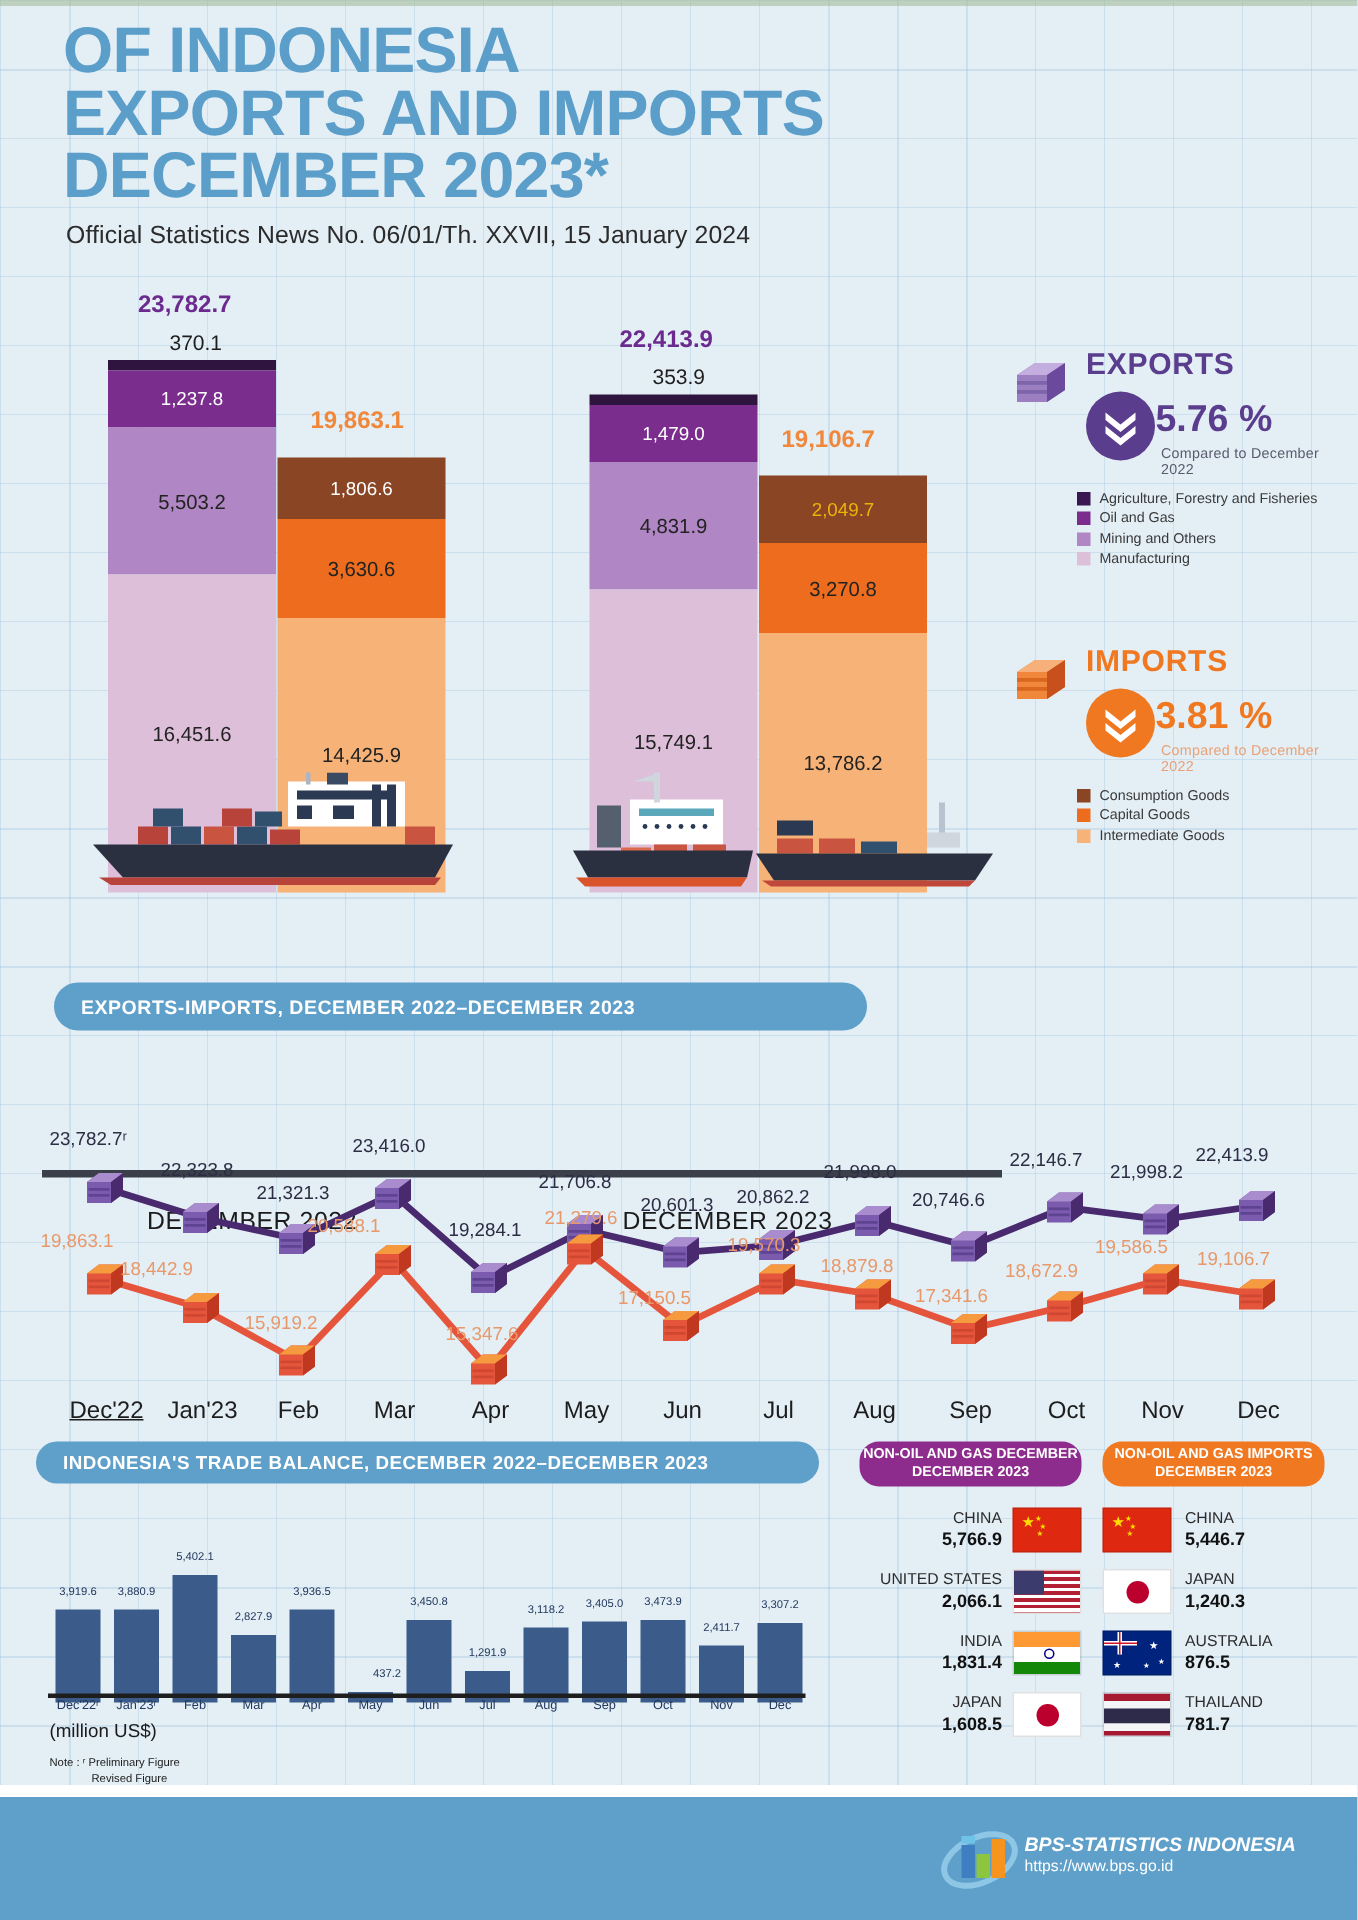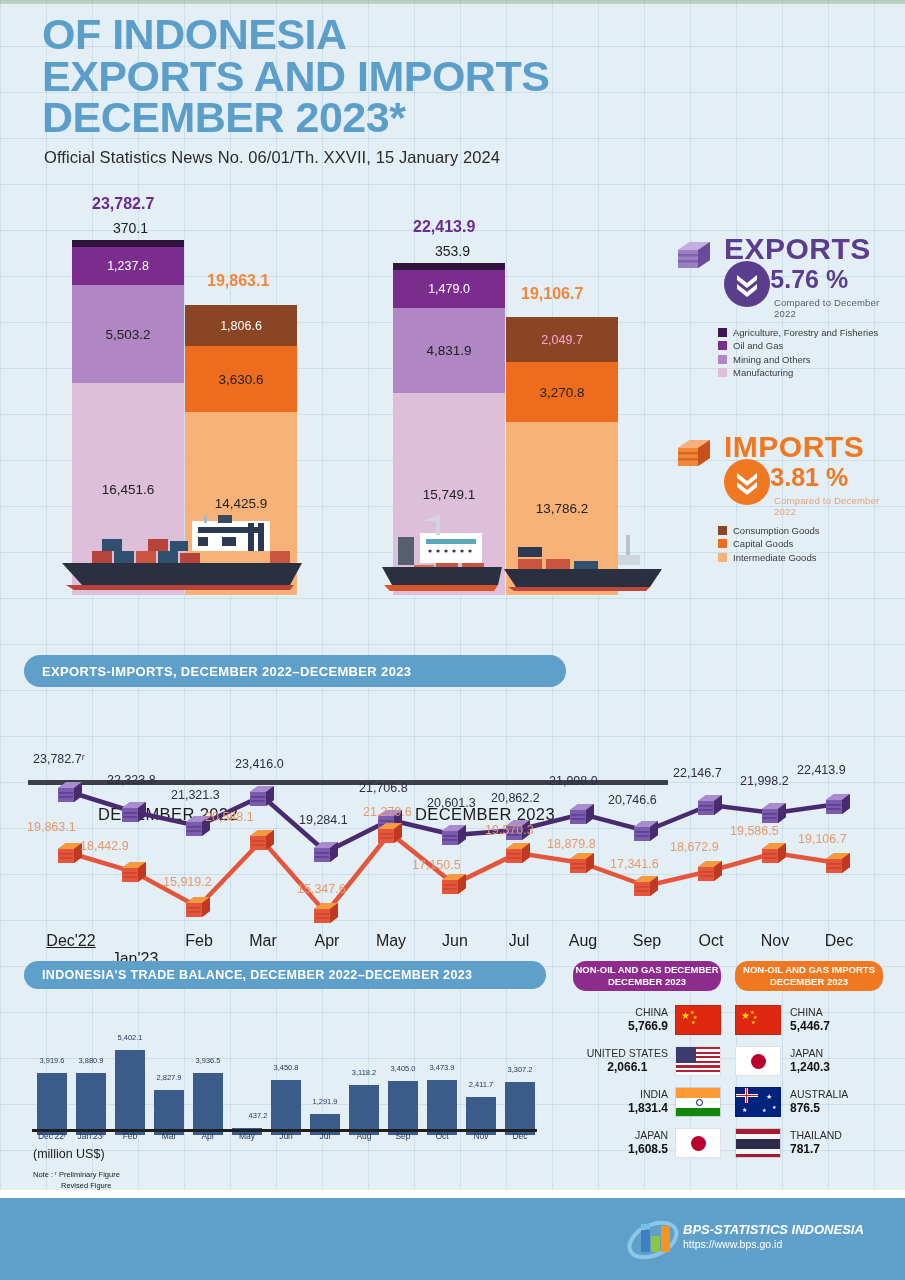--- a/index.html
+++ b/index.html
@@ -39,21 +39,21 @@
   .bartotal{position:absolute;font-size:16px;font-weight:bold;white-space:nowrap;}
   .bartop{position:absolute;font-size:14px;color:#1d1d1d;white-space:nowrap;}
   .baseline{position:absolute;left:28px;top:595px;width:640px;height:5px;background:#3a3f4a;}
   .mlabel{position:absolute;top:620px;font-size:16.5px;color:#1b1b1b;letter-spacing:.4px;}
 
   
   .ship{position:absolute;}
 
   
   .sideblk{position:absolute;}
-  .sidehead{font-size:30px;font-weight:bold;letter-spacing:.5px;}
+  .sidehead{font-size:20px;font-weight:bold;letter-spacing:.5px;}
   .pct{font-size:25px;font-weight:bold;}
   .cmp{font-size:9.5px;letter-spacing:.2px;}
   .arrowcirc{width:46px;height:46px;border-radius:50%;position:absolute;}
   .legrow{display:flex;align-items:center;gap:6px;margin-top:2.5px;}
   .swatch{width:9px;height:9px;display:inline-block;}
   .legtxt{font-size:9.5px;color:#3a3a3a;}
 
   
   .pill{
     position:absolute;border-radius:16px;color:#fff;
@@ -131,21 +131,21 @@
     <div class="bartop" style="left:435px;top:58px;">353.9</div>
     <div class="bar" style="left:393px;bottom:50px;width:112px;height:332px;">
       <div class="seg" style="height:7px;background:#2f1440;"></div>
       <div class="seg small" style="height:38px;background:#7b2d8e;color:#fff;">1,479.0</div>
       <div class="seg" style="height:85px;background:#b186c4;">4,831.9</div>
       <div class="seg" style="height:202px;background:#debfd9;">15,749.1</div>
     </div>
 
     <div class="bartotal" style="left:521px;top:100px;color:#f0873b;">19,106.7</div>
     <div class="bar" style="left:506px;bottom:50px;width:112px;height:278px;">
-      <div class="seg small" style="height:45px;background:#8a4525;color:#f9a8d4;">2,049.7</div>
+      <div class="seg small" style="height:45px;background:#8a4525;color:#eab308;">2,049.7</div>
       <div class="seg" style="height:60px;background:#ed6c1e;">3,270.8</div>
       <div class="seg" style="height:173px;background:#f7b277;">13,786.2</div>
     </div>
 
     <svg class="ship" style="left:52px;top:330px;" width="260" height="78" viewBox="0 0 260 78">
       <rect x="140" y="6" width="78" height="30" fill="#ffffff"></rect>
       <rect x="146" y="12" width="64" height="6" fill="#2b3a52"></rect>
       <rect x="146" y="22" width="10" height="9" fill="#2b3a52"></rect>
       <rect x="170" y="22" width="14" height="9" fill="#2b3a52"></rect>
       <rect x="196" y="8" width="6" height="28" fill="#2b3a52"></rect>
@@ -267,21 +267,21 @@
         <span class="swatch" style="background:#ed6c1e;"></span>
         <span class="legtxt">Capital Goods</span>
       </div>
       <div class="legrow">
         <span class="swatch" style="background:#f7b277;"></span>
         <span class="legtxt">Intermediate Goods</span>
       </div>
     </div>
   </div>
 
-  <div class="pill" style="left:24px;top:655px;width:542px;height:32px;background:#5fa0ca;text-align:right;">EXPORTS-IMPORTS, DECEMBER 2022–DECEMBER 2023</div>
+  <div class="pill" style="left:36px;top:655px;width:542px;height:32px;background:#5fa0ca;text-align:right;">EXPORTS-IMPORTS, DECEMBER 2022–DECEMBER 2023</div>
 
   <div class="linechart">
     <svg width="905" height="260" viewBox="0 0 905 260" style="position:absolute;left:0;top:0;">
       <polyline points="70,92 134,112 198,126 262,96 326,152 390,120 454,135 518,130 582,114 646,131 710,105 774,113 838,104" fill="none" stroke="#4a2a6e" stroke-width="4.5"></polyline>
       <polyline points="70,153 134,172 198,207 262,140 326,213 390,133 454,184 518,153 582,163 646,186 710,171 774,153 838,163" fill="none" stroke="#e4553c" stroke-width="4.5"></polyline>
     </svg>
 
     <div class="cube" style="left:57px;top:81px;">
       <svg width="26" height="22" viewBox="0 0 26 22">
           <path d="M1 7 L9 1 L25 1 L25 15 L17 21 L1 21 Z" fill="#7a5bad"></path>
@@ -540,21 +540,21 @@
     <div class="ptlabel imp" style="left:363px;top:105px;">21,279.6</div>
     <div class="ptlabel imp" style="left:412px;top:158px;">17,150.5</div>
     <div class="ptlabel imp" style="left:485px;top:123px;">19,570.3</div>
     <div class="ptlabel imp" style="left:547px;top:137px;">18,879.8</div>
     <div class="ptlabel imp" style="left:610px;top:157px;">17,341.6</div>
     <div class="ptlabel imp" style="left:670px;top:140px;">18,672.9</div>
     <div class="ptlabel imp" style="left:730px;top:124px;">19,586.5</div>
     <div class="ptlabel imp" style="left:798px;top:132px;">19,106.7</div>
 
     <div class="xtick" style="left:40px;width:62px;text-decoration:underline;">Dec'22</div>
-    <div class="xtick" style="left:104px;width:62px;margin-top:18px;">Jan'23</div>
+    <div class="xtick" style="left:104px;width:62px;">Jan'23</div>
     <div class="xtick" style="left:168px;width:62px;">Feb</div>
     <div class="xtick" style="left:232px;width:62px;">Mar</div>
     <div class="xtick" style="left:296px;width:62px;">Apr</div>
     <div class="xtick" style="left:360px;width:62px;">May</div>
     <div class="xtick" style="left:424px;width:62px;">Jun</div>
     <div class="xtick" style="left:488px;width:62px;">Jul</div>
     <div class="xtick" style="left:552px;width:62px;">Aug</div>
     <div class="xtick" style="left:616px;width:62px;">Sep</div>
     <div class="xtick" style="left:680px;width:62px;">Oct</div>
     <div class="xtick" style="left:744px;width:62px;">Nov</div>
@@ -630,21 +630,21 @@
         <div class="cval">5,766.9</div>
       </div>
       <div class="flag" style="background:#de2910;">
         <span style="position:absolute;left:5px;top:5px;color:#ffde00;font-size:10px;line-height:10px;">★</span>
         <span style="position:absolute;left:14px;top:3px;color:#ffde00;font-size:5px;">★</span>
         <span style="position:absolute;left:17px;top:8px;color:#ffde00;font-size:5px;">★</span>
         <span style="position:absolute;left:15px;top:13px;color:#ffde00;font-size:5px;">★</span>
       </div>
     </div>
     <div class="crow" style="justify-content:flex-end;">
-      <div style="text-align:center;margin-right:7px;">
+      <div style="text-align:right;margin-right:7px;">
         <div class="cname">UNITED STATES</div>
         <div class="cval">2,066.1</div>
       </div>
       <div class="flag" style="background:#fff;">
         <div style="position:absolute;left:0;top:0;width:46px;height:30px;background:repeating-linear-gradient(to bottom,#b22234 0 2.3px,#fff 2.3px 4.6px);"></div>
         <div style="position:absolute;left:0;top:0;width:20px;height:16px;background:#3c3b6e;"></div>
       </div>
     </div>
     <div class="crow" style="justify-content:flex-end;">
       <div style="text-align:right;margin-right:7px;">

